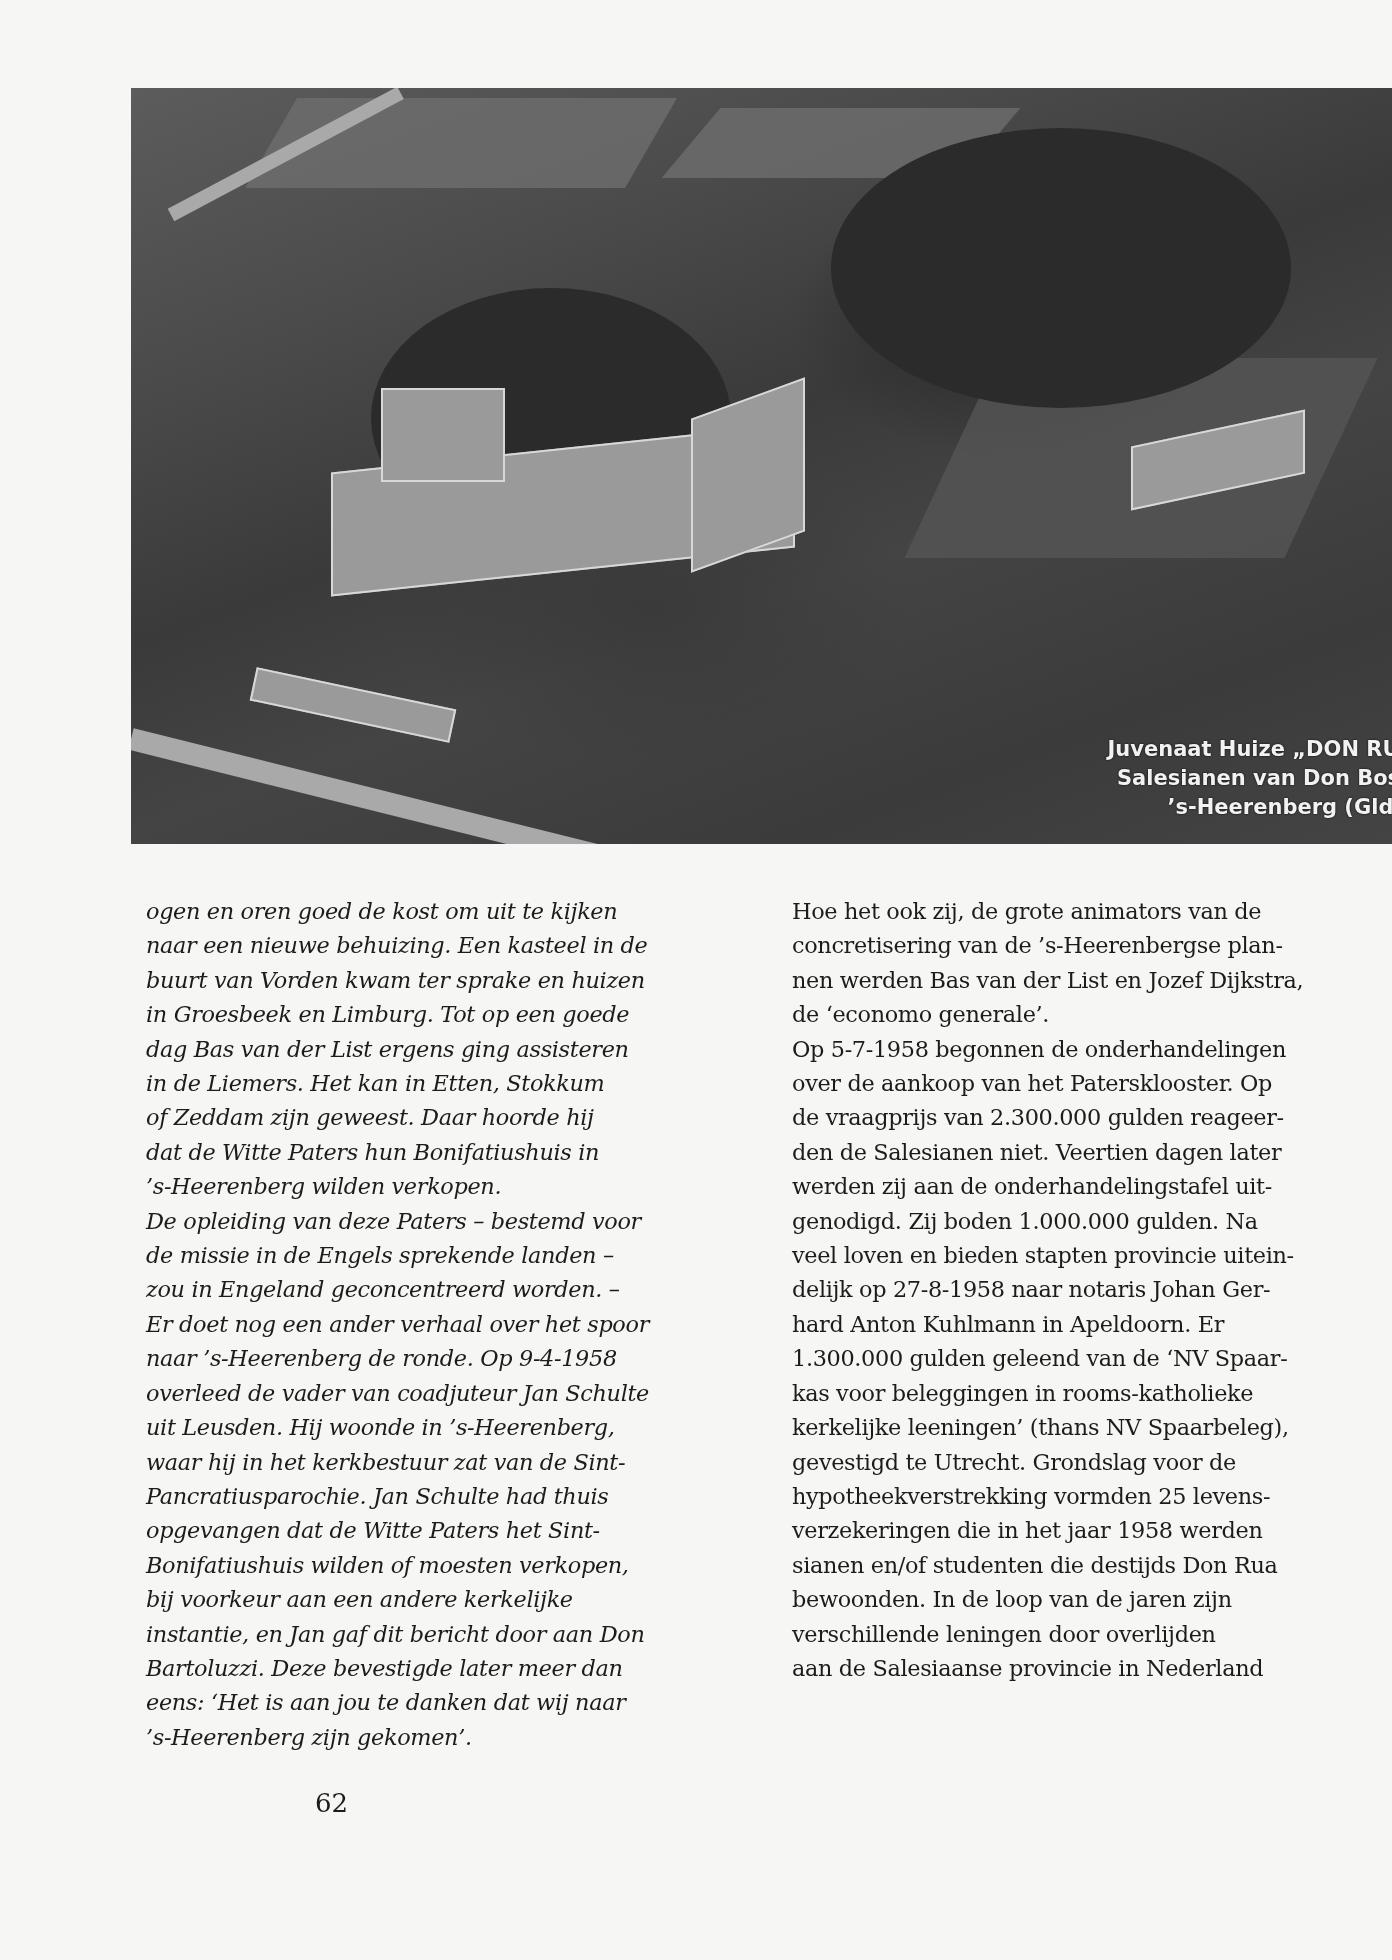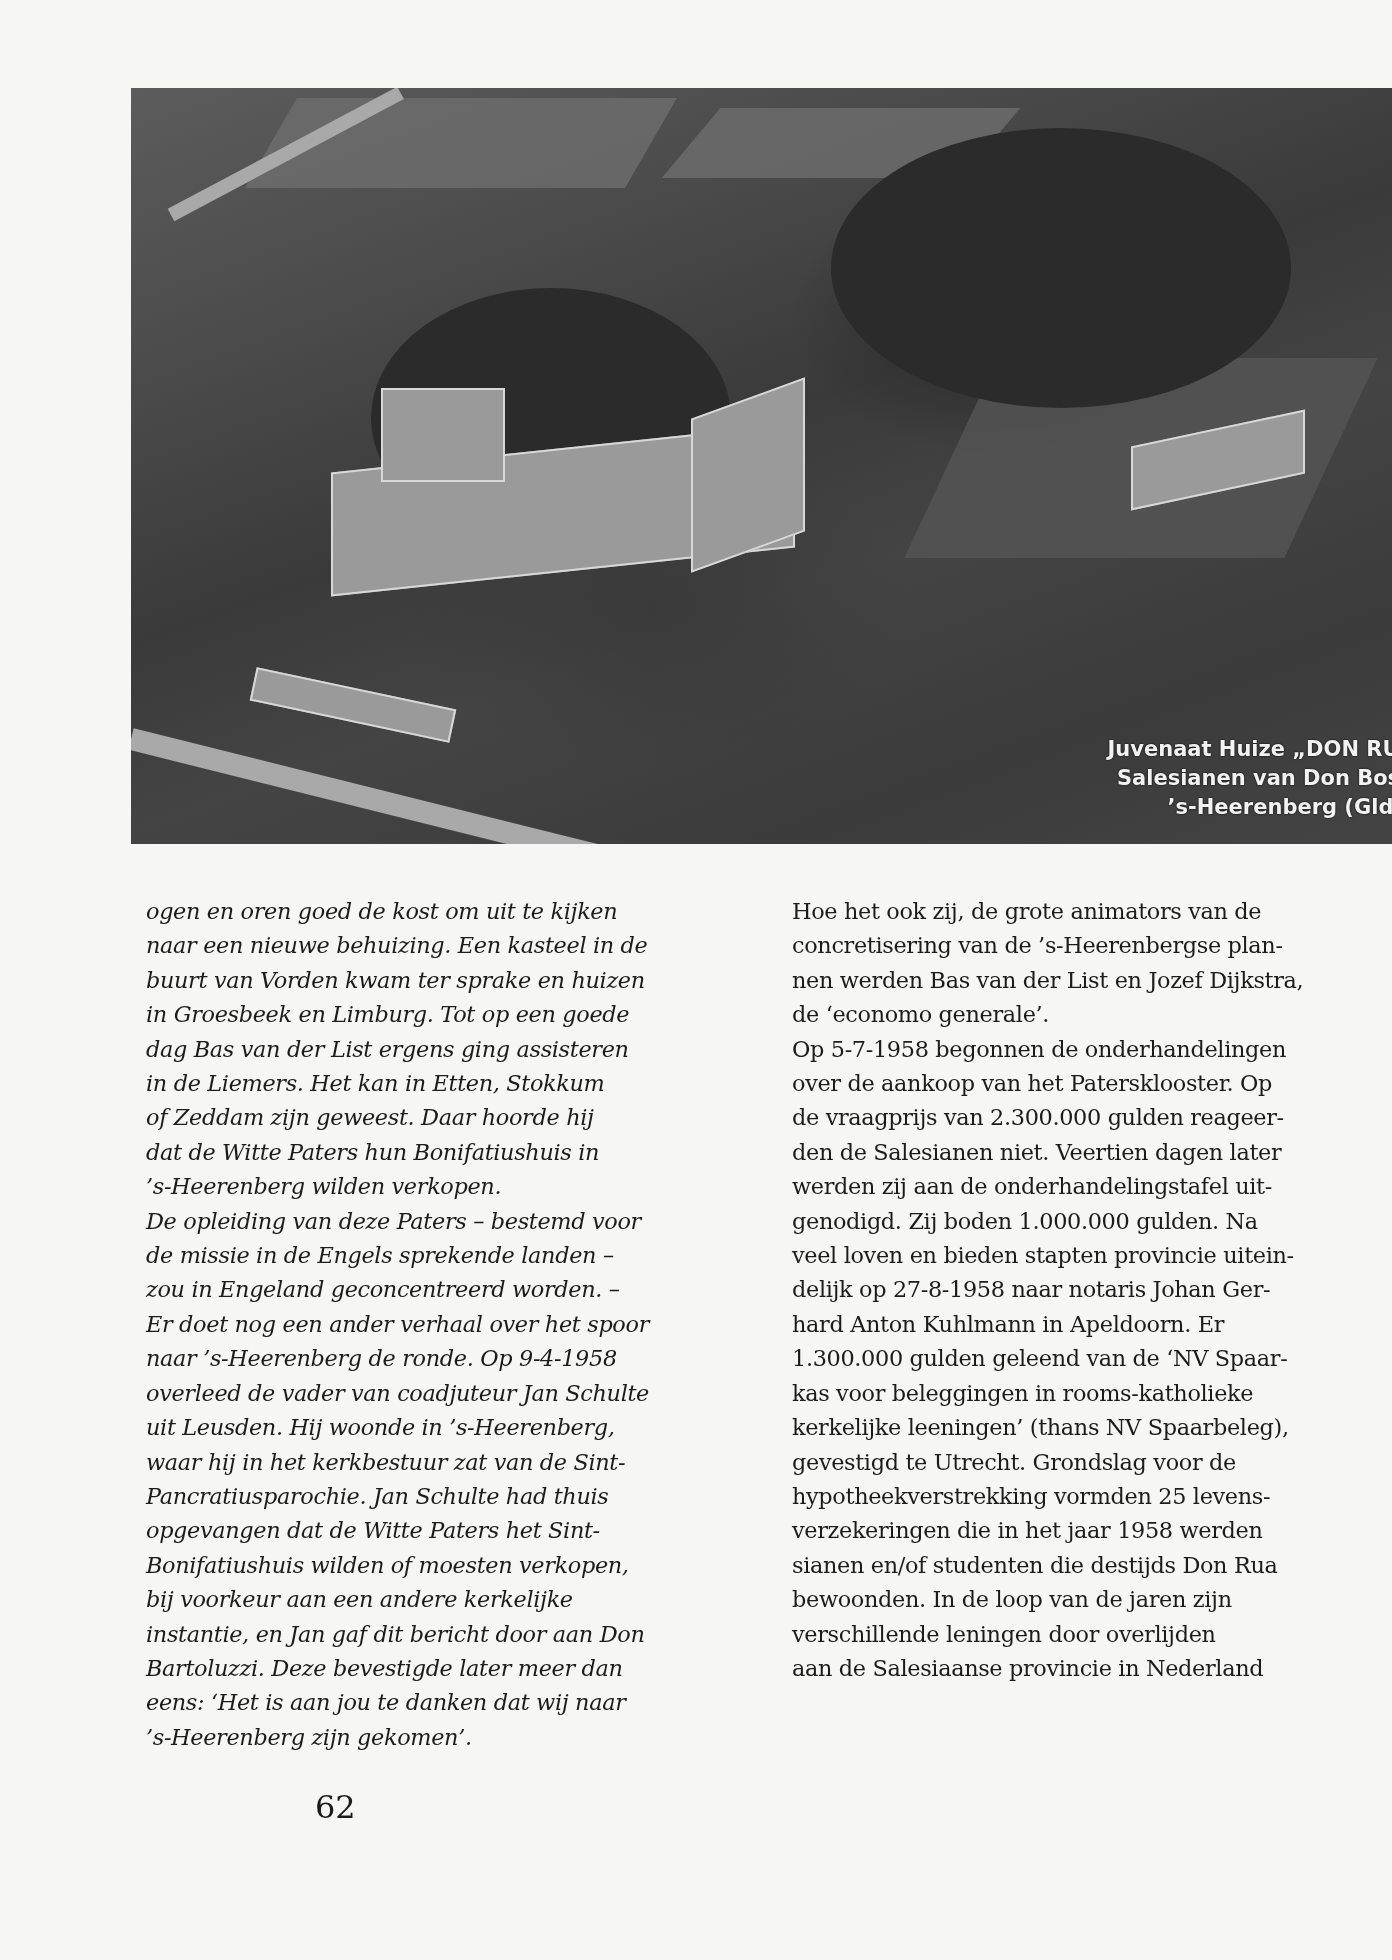--- a/index.html
+++ b/index.html
@@ -54,21 +54,21 @@
     line-height: 34.4px;
     letter-spacing: -0.35px;
     white-space: nowrap;
   }
   .col-left { left: 146px; font-style: italic; }
   .col-right { left: 792px; }
   .line { display: block; }
   .page-number {
     position: absolute;
     left: 315px; top: 1788px;
-    font-size: 32px;
+    font-size: 26px;
   }
 </style>
 </head>
 <body>
 
 <div class="photo">
   <div class="field" style="left:140px;top:10px;width:380px;height:90px;transform:skewX(-30deg);"></div>
   <div class="field" style="left:560px;top:20px;width:300px;height:70px;transform:skewX(-40deg);"></div>
   <div class="field" style="left:820px;top:270px;width:380px;height:200px;transform:skewX(-25deg);background:#555;"></div>
   <div class="trees" style="left:700px;top:40px;width:460px;height:280px;"></div>

